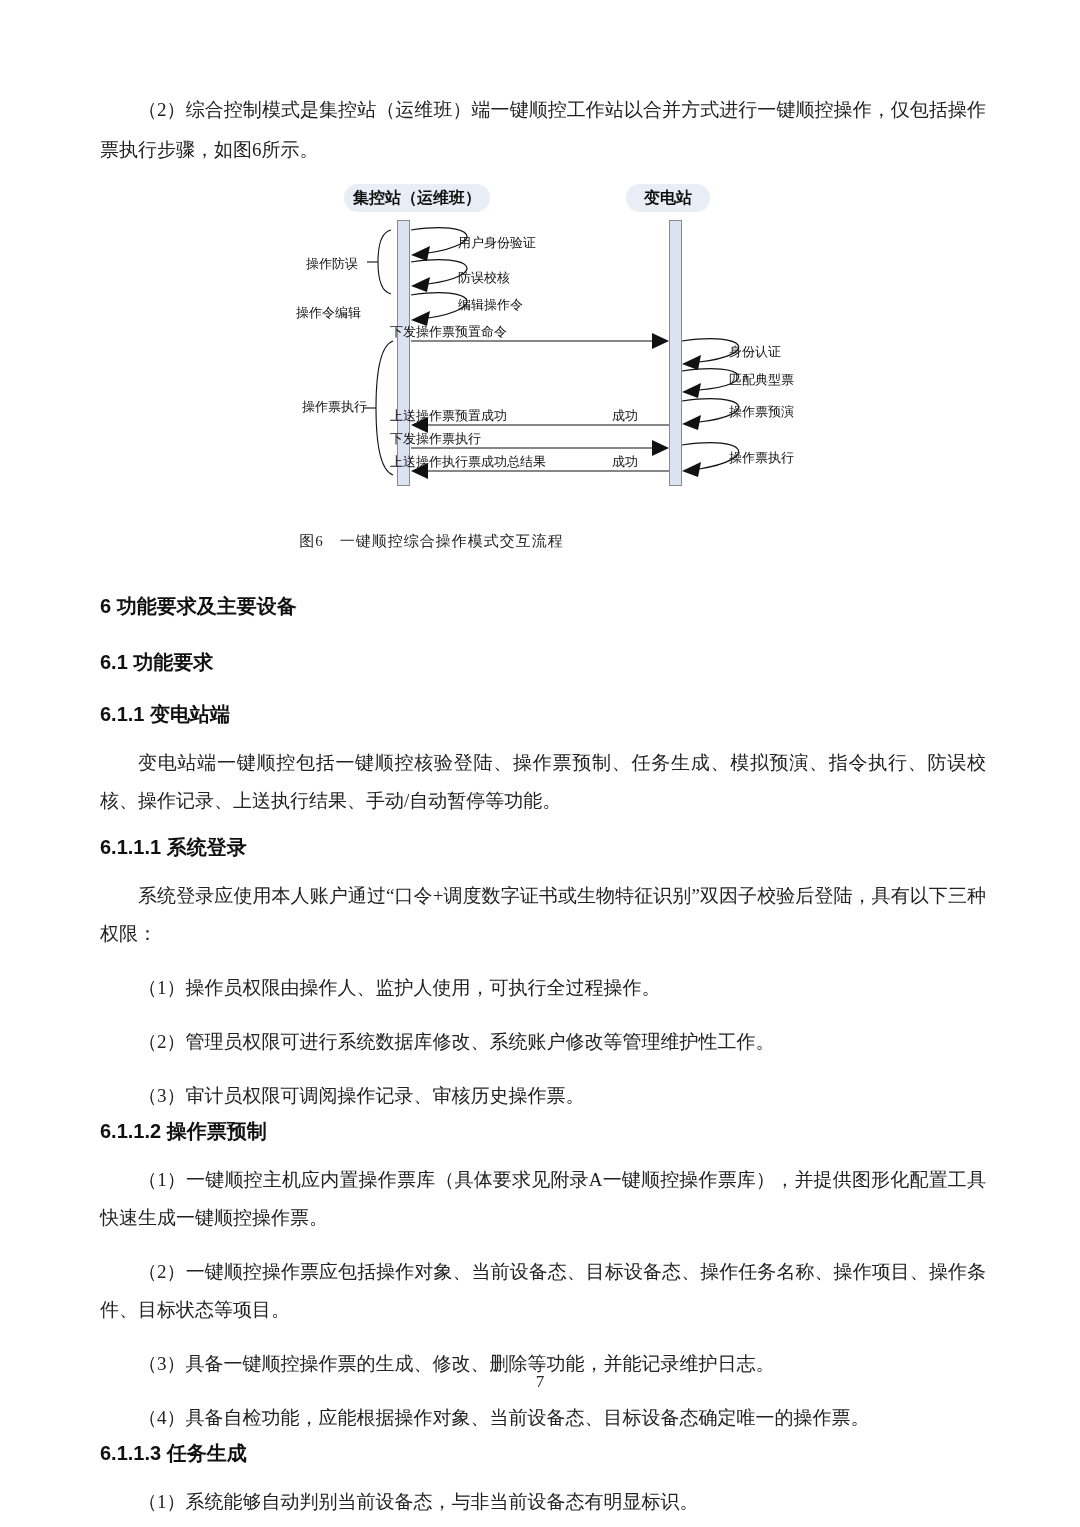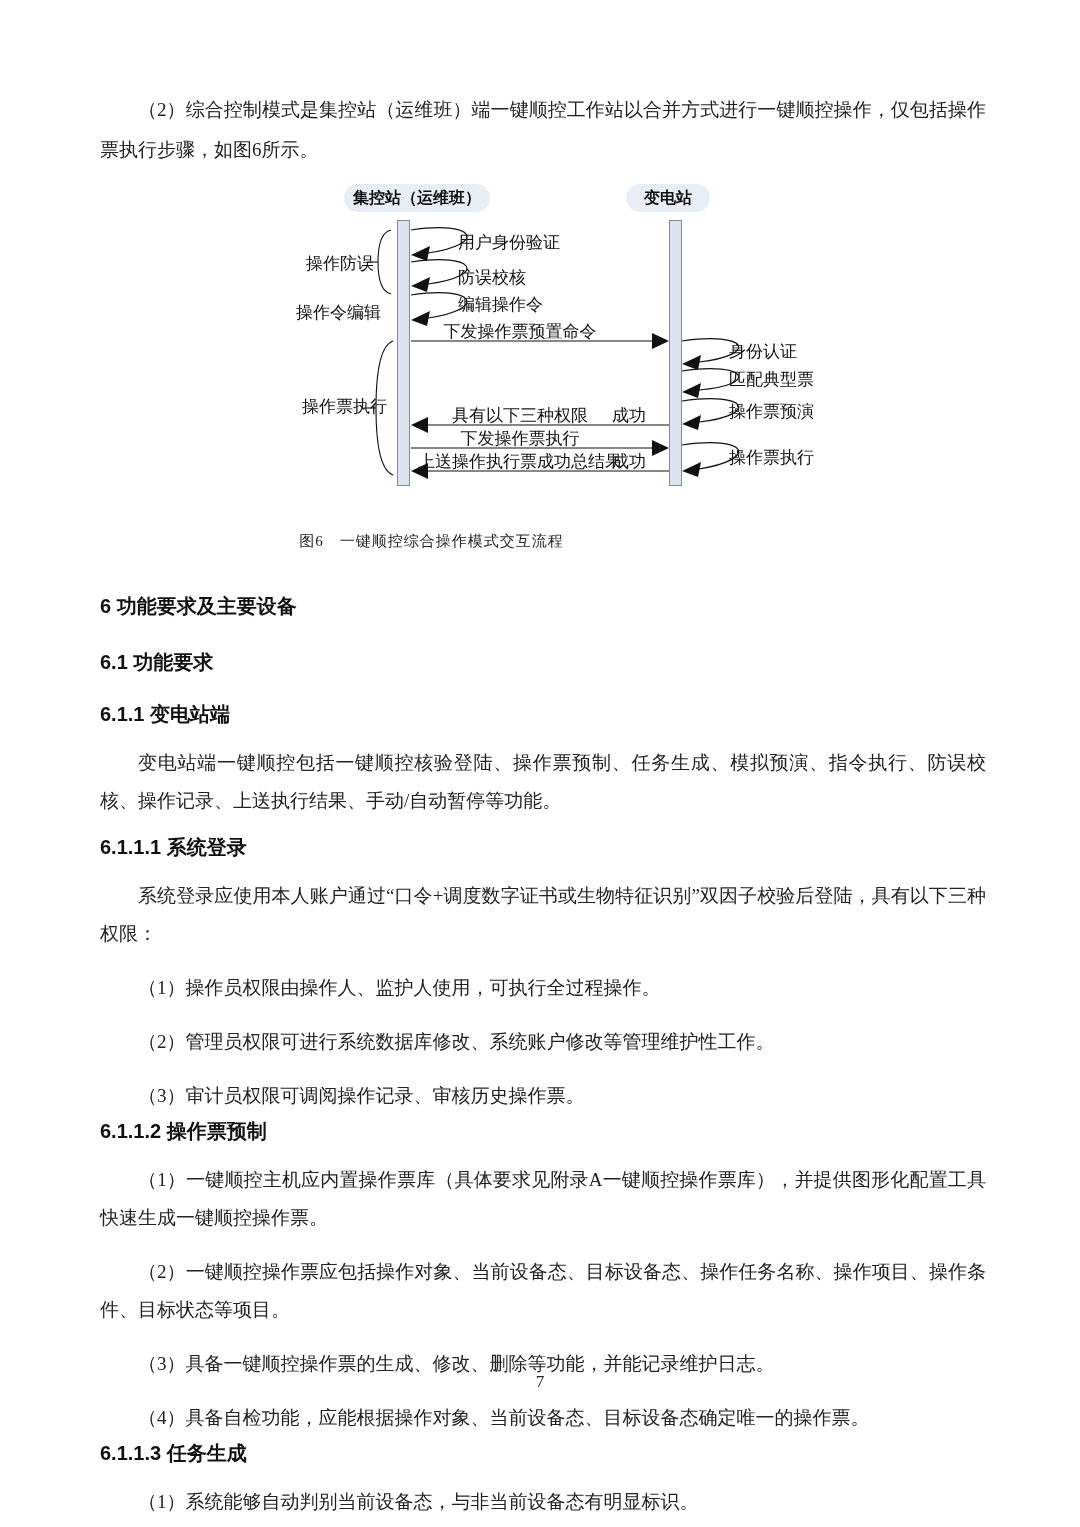--- a/index.html
+++ b/index.html
@@ -46,38 +46,38 @@
   .h-6113  { margin-top:2px; }
   .p-6113  { margin-top:5px; }
 
   
   .diagram {
     position:absolute; left:280px; top:178px;
     width:570px; height:350px;
     font-family:"Liberation Serif", serif;
   }
   .diagram .lbl {
-    position:absolute; font-size:17px; line-height:16px;
+    position:absolute; font-size:13px; line-height:16px;
     color:#111; white-space:nowrap;font-family:Liberation Serif, serif;
   }
   .actor {
     position:absolute; top:6px; height:28px;
     background:#e9edf6;
     text-align:center; font-size:16px; line-height:28px;
     font-weight:600; color:#101010; white-space:nowrap;border-radius:14px;
   }
   .actor-left  { left:64px;  width:146px; }
   .actor-right { left:346px; width:84px; }
   .bar {
     position:absolute; top:42px; width:13px; height:266px;
     background:#dce3f0; border:1px solid #8a8a8a;
   }
   .bar-left  { left:117px; }
   .bar-right { left:389px; }
-  .msg-label { text-align:center; left:110px; width:260px; }
+  .msg-label { left:110px; width:260px; }
   .status-label { left:332px; width:44px; }
   .svg-layer { position:absolute; left:0; top:0; }
 
   .caption {
     position:absolute; left:0; top:532px; width:863px;
     text-align:center; font-size:15px; color:#222;
     letter-spacing:1px;
   }
   .page-number {
     position:absolute; left:0; top:1372px; width:1080px;
@@ -146,21 +146,21 @@
     <div class="lbl" style="left:178px; top:57px;">用户身份验证</div>
     <div class="lbl" style="left:178px; top:92px;">防误校核</div>
     <div class="lbl" style="left:178px; top:119px;">编辑操作令</div>
 
     <div class="lbl" style="left:449px; top:166px;">身份认证</div>
     <div class="lbl" style="left:449px; top:194px;">匹配典型票</div>
     <div class="lbl" style="left:449px; top:226px;">操作票预演</div>
     <div class="lbl" style="left:449px; top:272px;">操作票执行</div>
 
     <div class="lbl msg-label" style="top:146px;">下发操作票预置命令</div>
-    <div class="lbl msg-label" style="top:230px;">具有以下三种权限</div>
+    <div class="lbl msg-label" style="top:230px;">上送操作票预置成功</div>
     <div class="lbl status-label" style="top:230px;">成功</div>
     <div class="lbl msg-label" style="top:253px;">下发操作票执行</div>
     <div class="lbl msg-label" style="top:276px;">上送操作执行票成功总结果</div>
     <div class="lbl status-label" style="top:276px;">成功</div>
   </div>
 
   <div class="caption">图6　一键顺控综合操作模式交互流程</div>
 
   <div class="content">
     <h2 class="sec h-top">6 功能要求及主要设备</h2>

